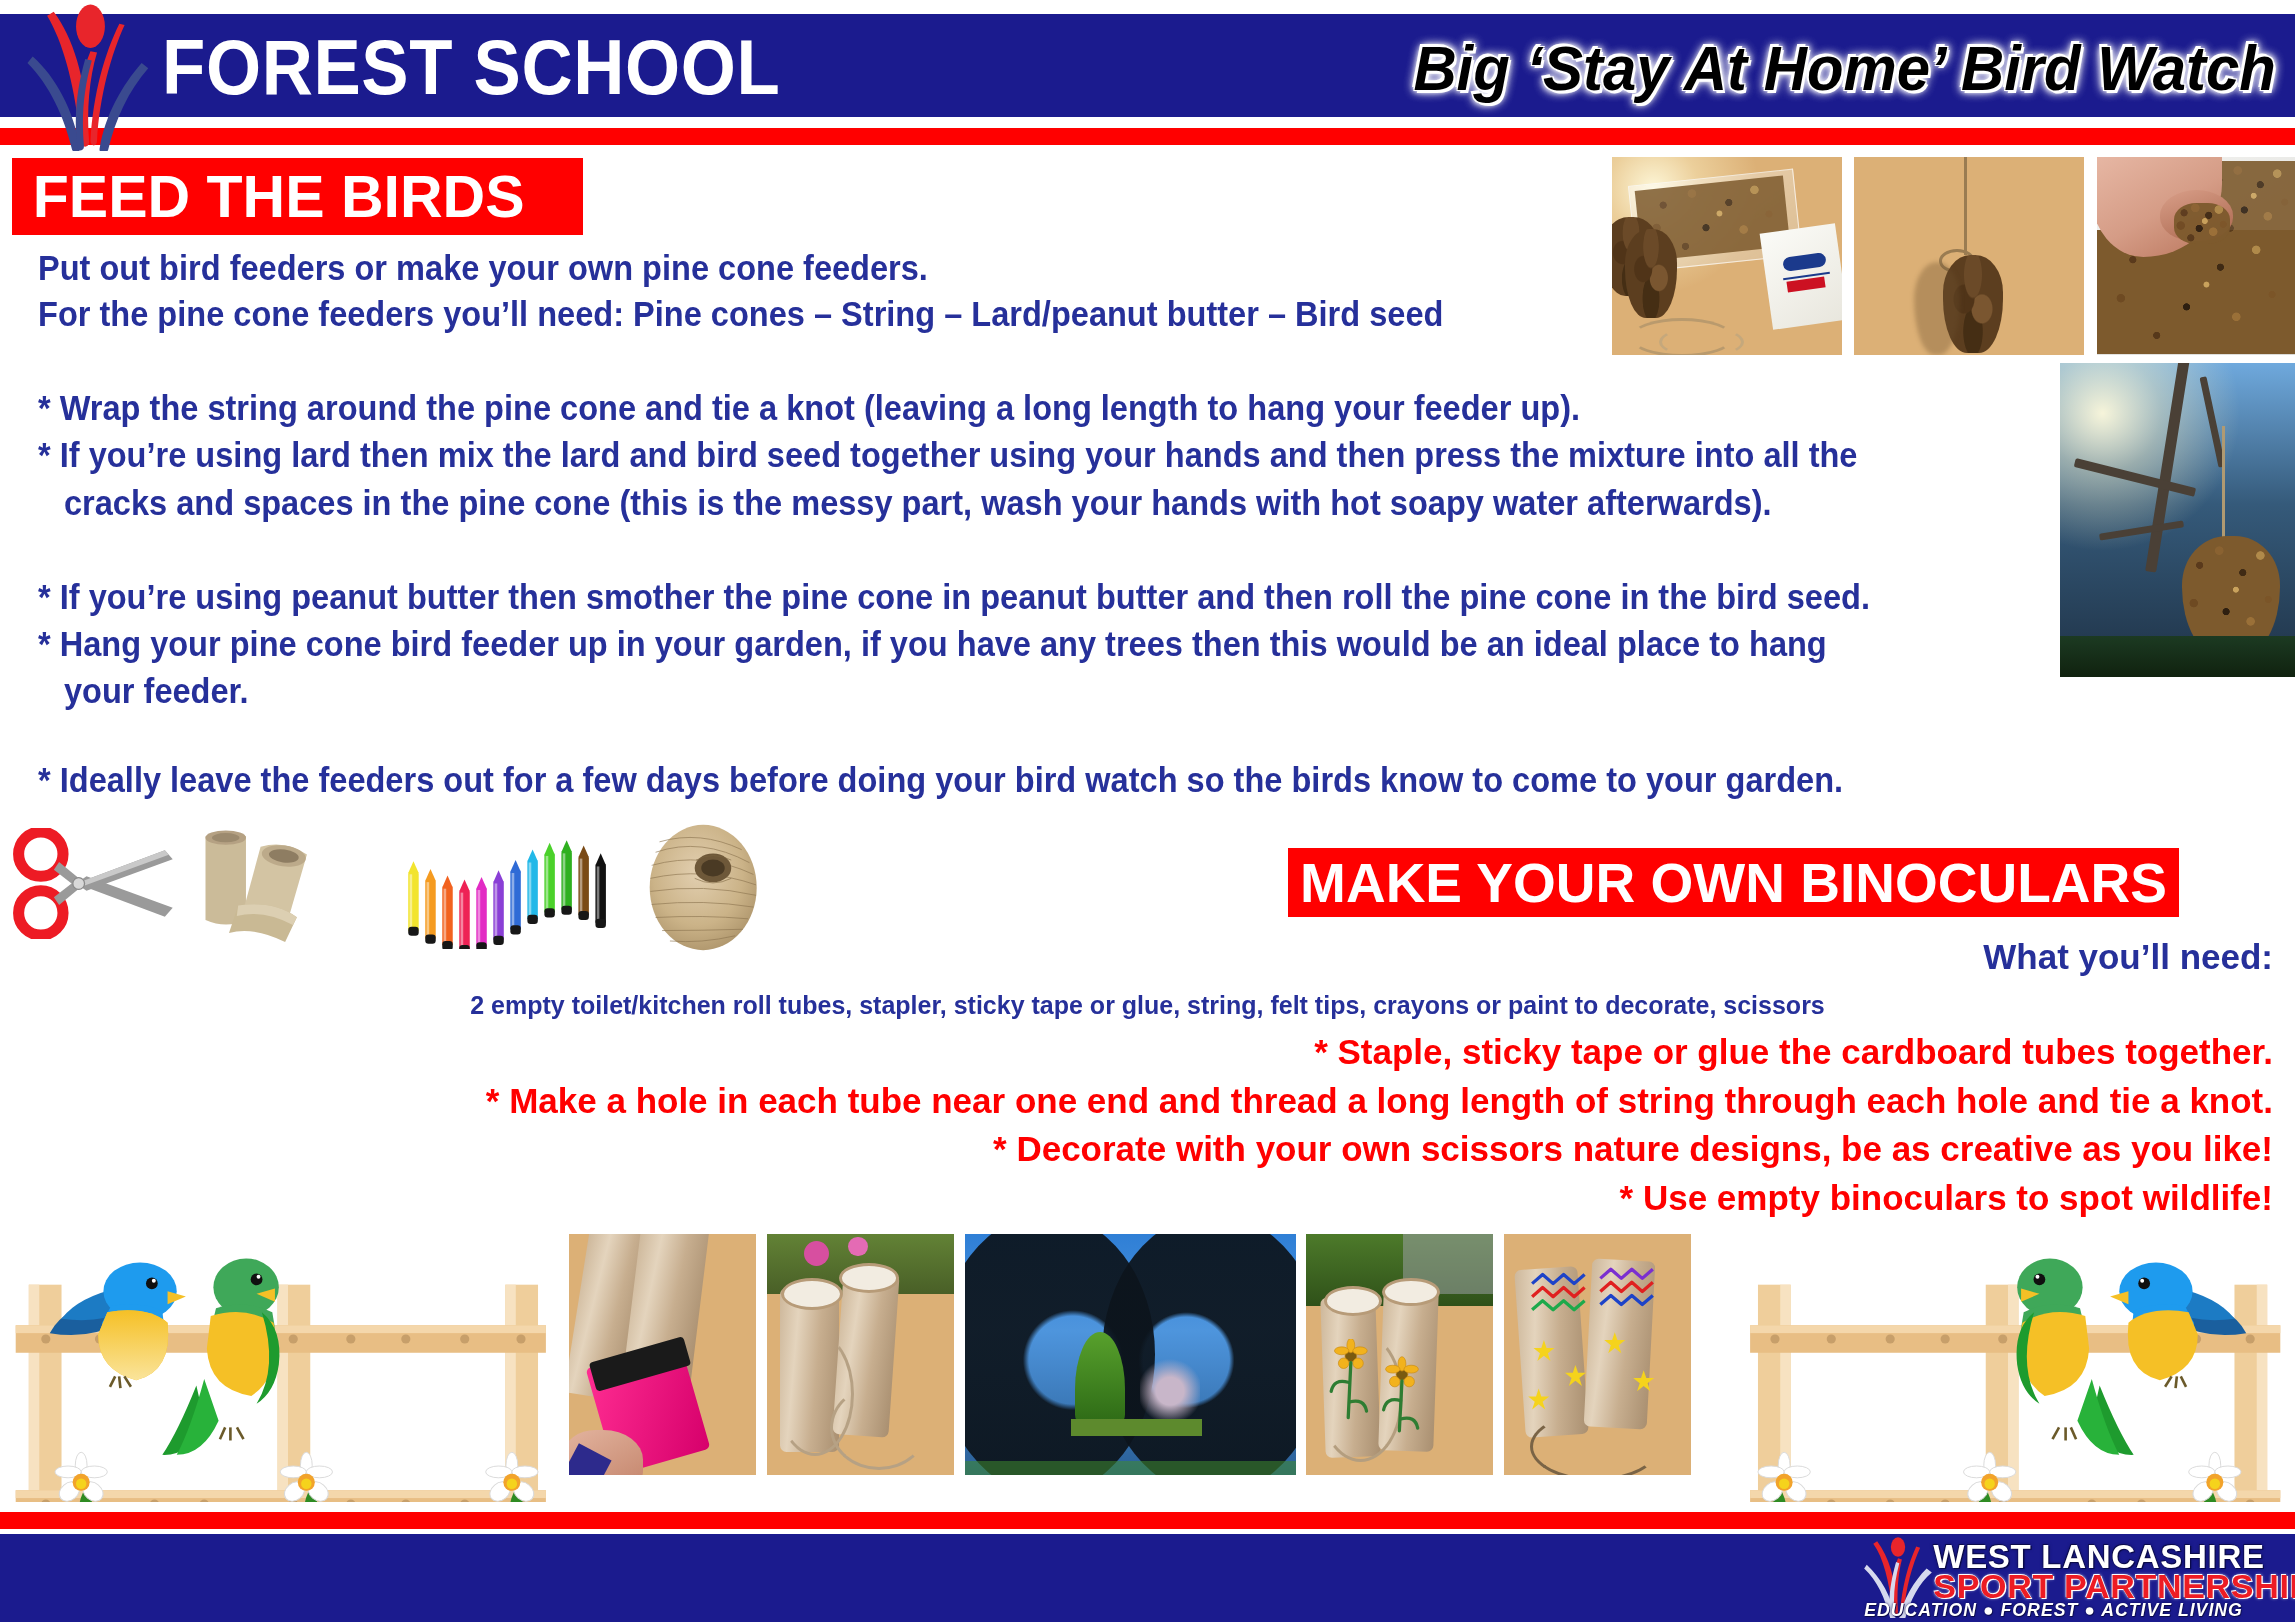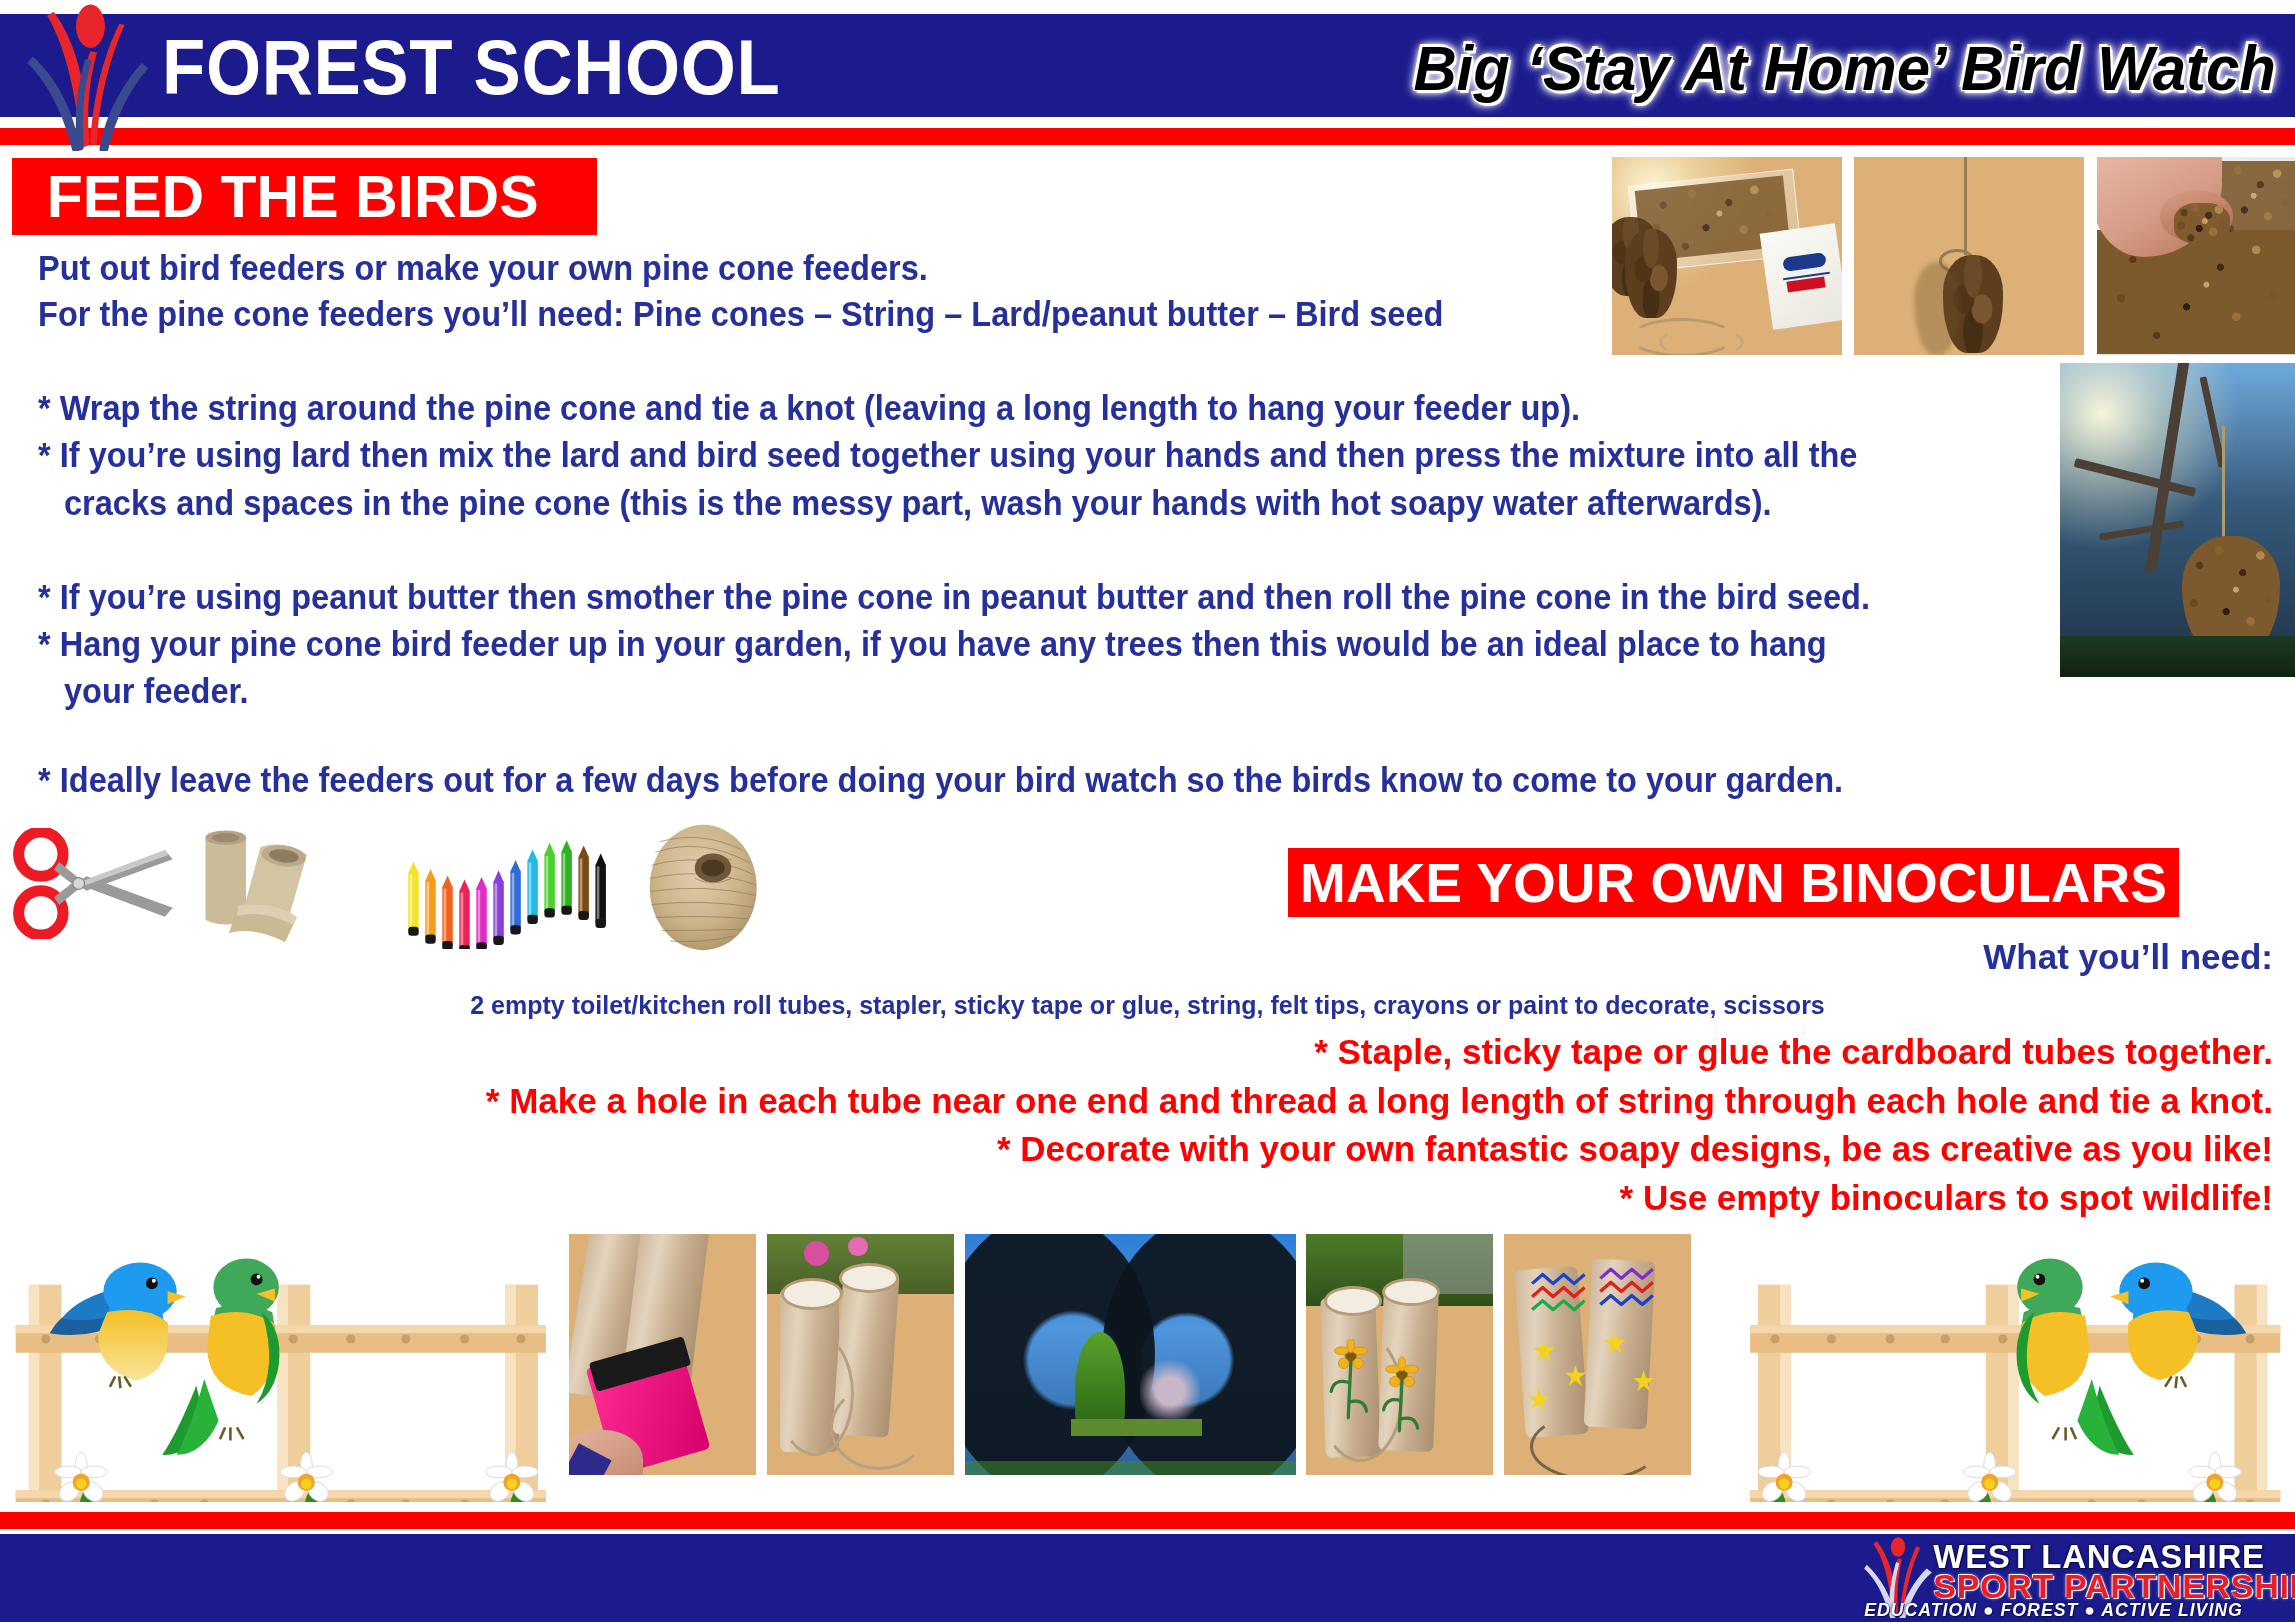--- a/index.html
+++ b/index.html
@@ -38,21 +38,21 @@
   .flame{display:block;}
 
   
   .red-banner{
     background:#FF0000;color:#ffffff;font-weight:700;
     font-family:"Liberation Sans Narrow","Liberation Sans",sans-serif;
     white-space:nowrap;display:flex;align-items:center;
   }
   #feed-the-birds-banner{
     left:11.8px;top:158px;width:550px;height:77px;
-    font-size:59px;padding-left:35px;
+    font-size:59px;padding-left:21px;
   }
   #binoculars-banner{
     left:1288px;top:848px;width:891px;height:69px;
     font-size:55px;justify-content:center;
   }
 
   
   .body-text{
     color:#26309A;font-weight:700;
     font-family:"Liberation Sans Narrow","Liberation Sans",sans-serif;
@@ -402,21 +402,21 @@
   </svg>
 </div>
 
 <div class="abs red-banner" id="binoculars-banner">MAKE YOUR OWN BINOCULARS</div>
 
 <div class="abs" id="what-need-label">What you’ll need:</div>
 <div class="abs" id="supplies-line">2 empty toilet/kitchen roll tubes, stapler, sticky tape or glue, string, felt tips, crayons or paint to decorate, scissors</div>
 
 <div class="abs red-bullet" id="red-bullet-1">* Staple, sticky tape or glue the cardboard tubes together.</div>
 <div class="abs red-bullet" id="red-bullet-2">* Make a hole in each tube near one end and thread a long length of string through each hole and tie a knot.</div>
-<div class="abs red-bullet" id="red-bullet-3">* Decorate with your own fantastic soapy designs, be as creative as you like!</div>
+<div class="abs red-bullet" id="red-bullet-3">* Decorate with your own scissors nature designs, be as creative as you like!</div>
 <div class="abs red-bullet" id="red-bullet-4">* Use empty binoculars to spot wildlife!</div>
 
 <div class="photo wood" style="left:569px;top:1234px;width:187px;height:241px;">
   <div class="tube" style="position:absolute;left:7.9px;top:-6.5px;width:63px;height:170px;transform:rotate(9deg);"></div>
   <div class="tube" style="position:absolute;left:63px;top:-11.8px;width:68px;height:164px;transform:rotate(7deg);"></div>
   <div class="pinkstapler" style="position:absolute;left:30px;top:119px;width:98px;height:111px;transform:rotate(-16deg);border-radius:5.2px;"></div>
   <div style="position:absolute;left:22px;top:115px;width:98px;height:30px;background:#1a1a1a;transform:rotate(-16deg);border-radius:3.9px;"></div>
   <div style="position:absolute;left:-5.2px;top:196px;width:79px;height:59px;
               background:linear-gradient(150deg,#e3b49f,#c4856c);border-radius:40% 50% 30% 40%;"></div>
   <div style="position:absolute;left:0px;top:216px;width:37px;height:33px;background:#2d2a8c;transform:rotate(28deg);"></div>

